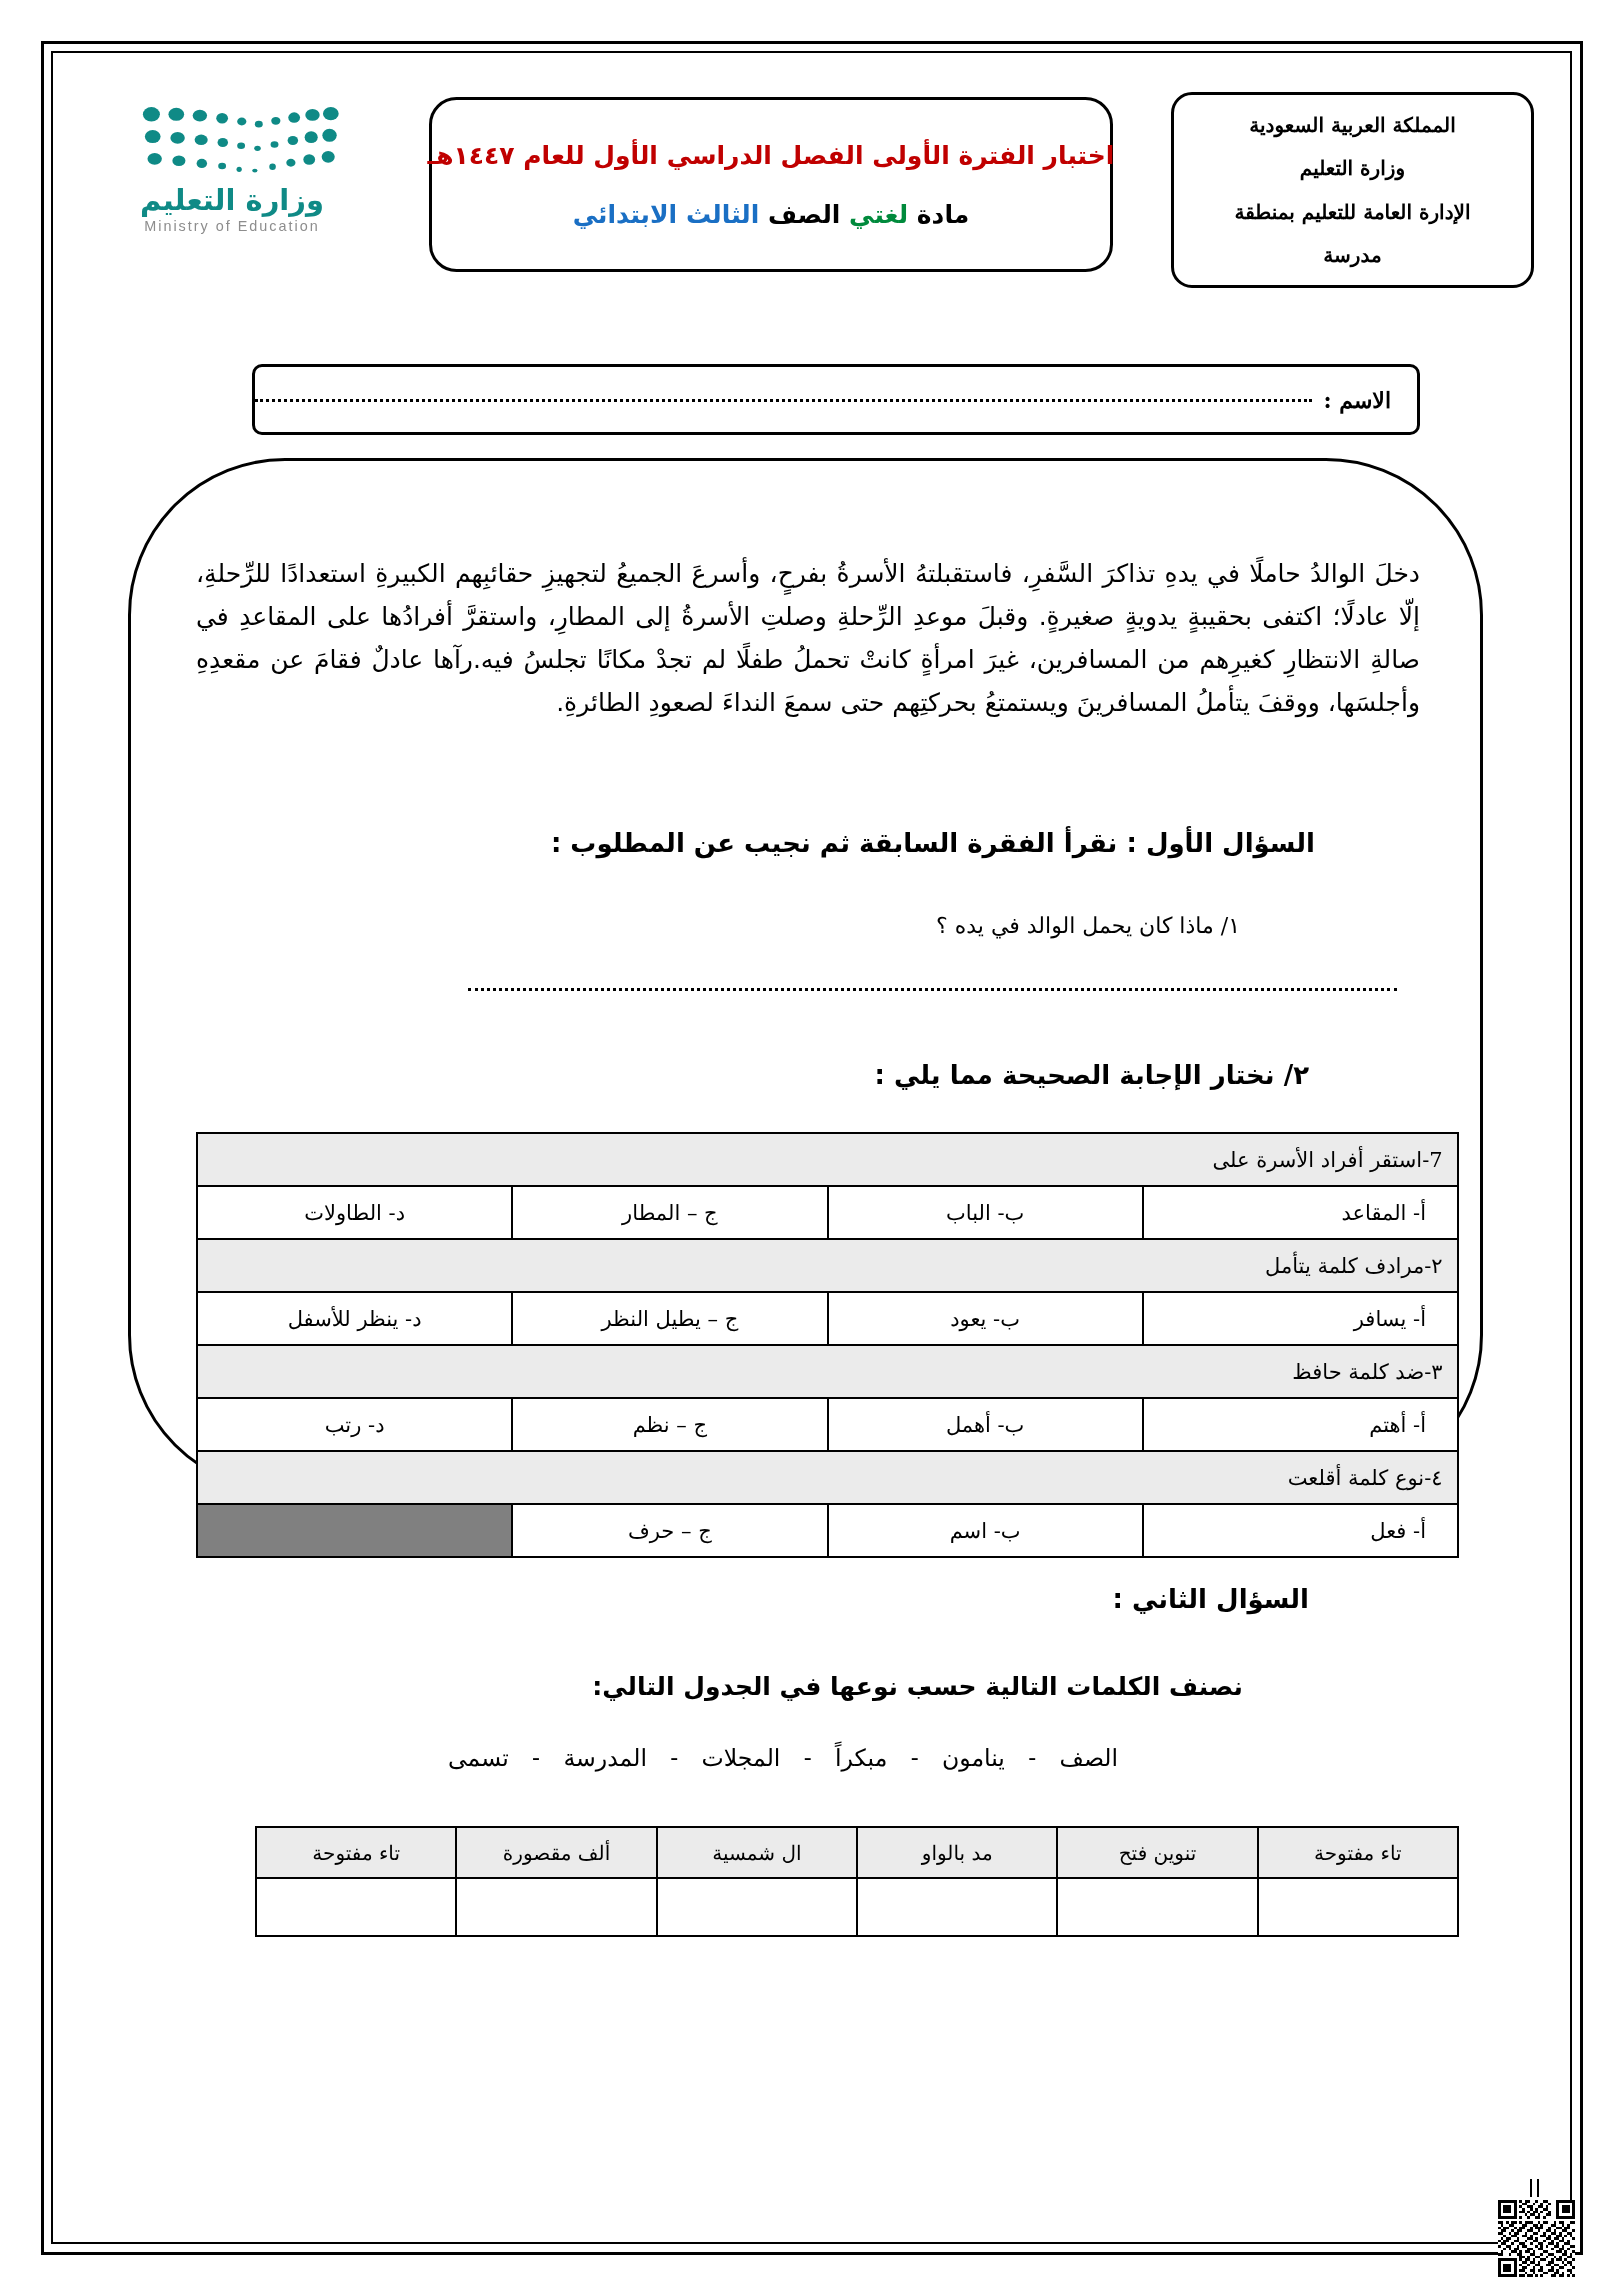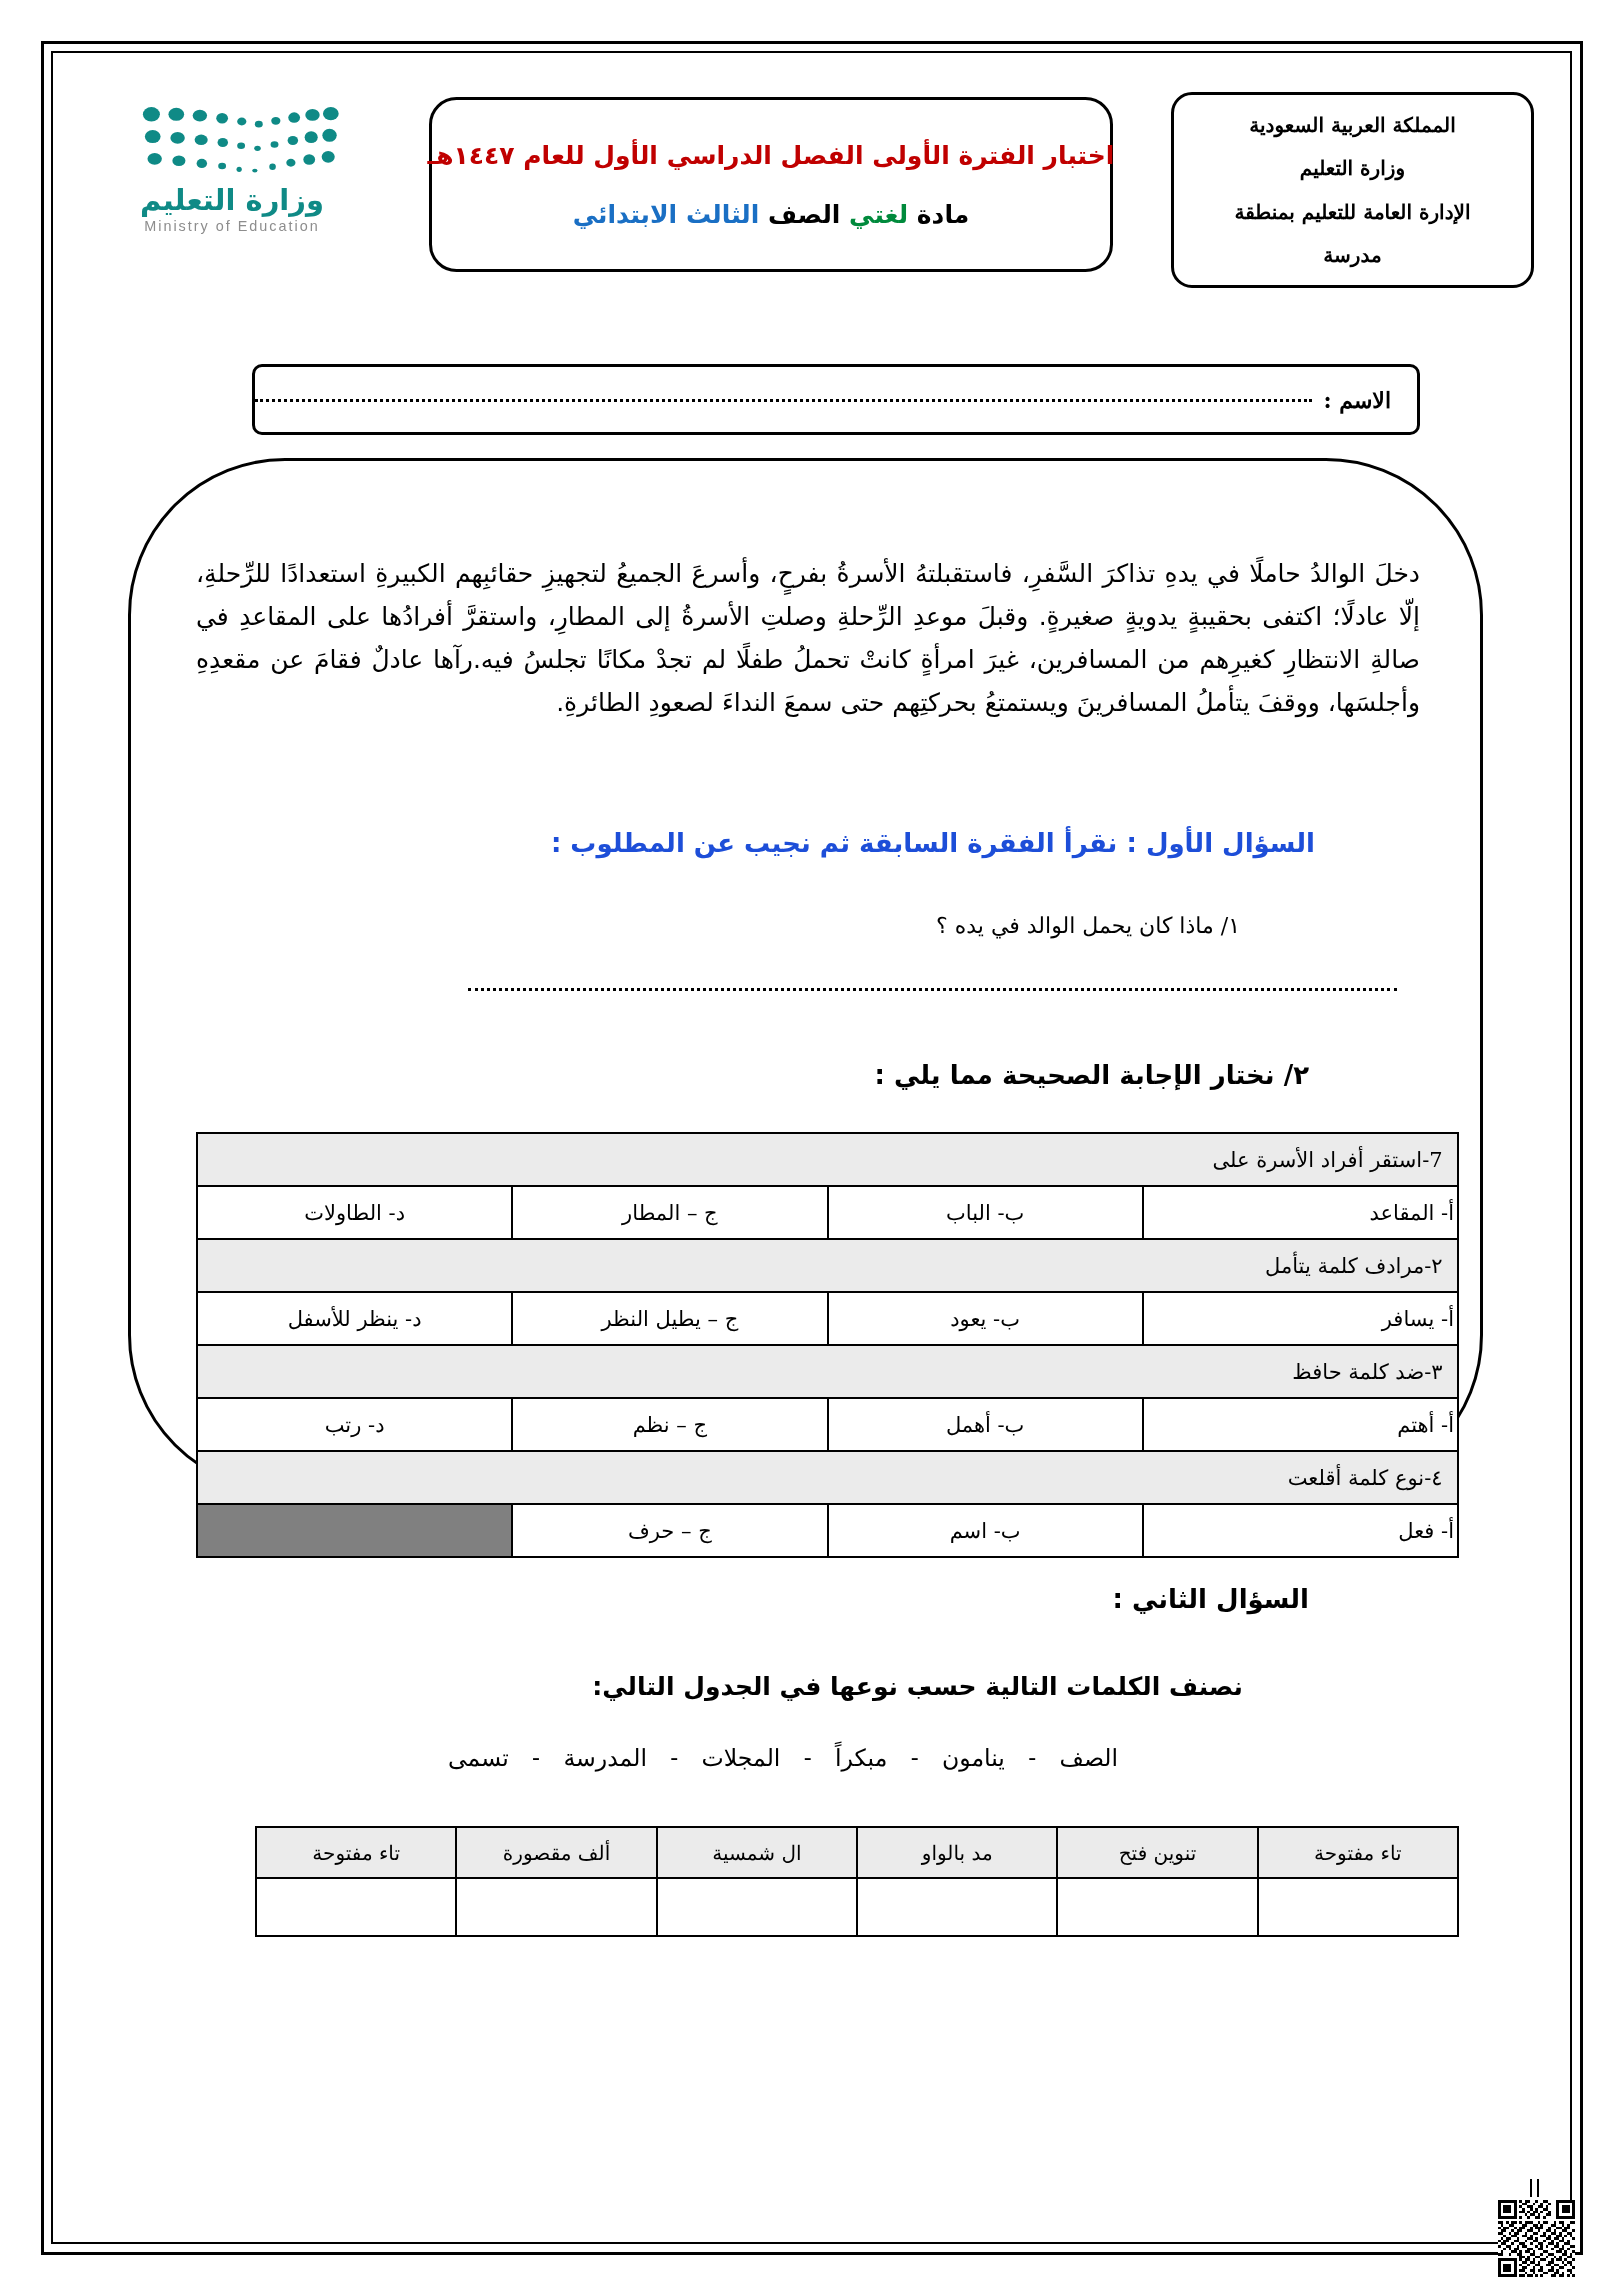--- a/index.html
+++ b/index.html
@@ -167,21 +167,21 @@
     font-weight: 500;
   }
 
   
   .q1-heading {
     position: absolute;
     right: 308px;
     top: 828px;
     font-size: 26px;
     font-weight: bold;
-    color: #1d4ed8;
+    color: #000000;
     font-family: "DejaVu Sans", sans-serif;
     letter-spacing: -0.7px;
   }
   .q1-item {
     position: absolute;
     right: 383px;
     top: 913px;
     font-size: 22px;
     font-family: "DejaVu Serif", serif;
   }
@@ -219,21 +219,21 @@
     font-size: 21px;
     padding: 0 14.4px;
     vertical-align: middle;
   }
   .mcq-stem {
     background: #ebebeb;
     text-align: right;
     font-weight: normal;
   }
   .mcq-opt { text-align: center; background: #fff; }
-  .mcq-opt.first { text-align: right; padding-right: 3px; }
+  .mcq-opt.first { text-align: right; padding-right: 31px; }
   .mcq-blank { background: #808080; }
 
   
   .q2-title {
     position: absolute;
     right: 314px;
     top: 1584px;
     font-size: 26px;
     font-weight: bold;
     font-family: "DejaVu Sans", sans-serif;

